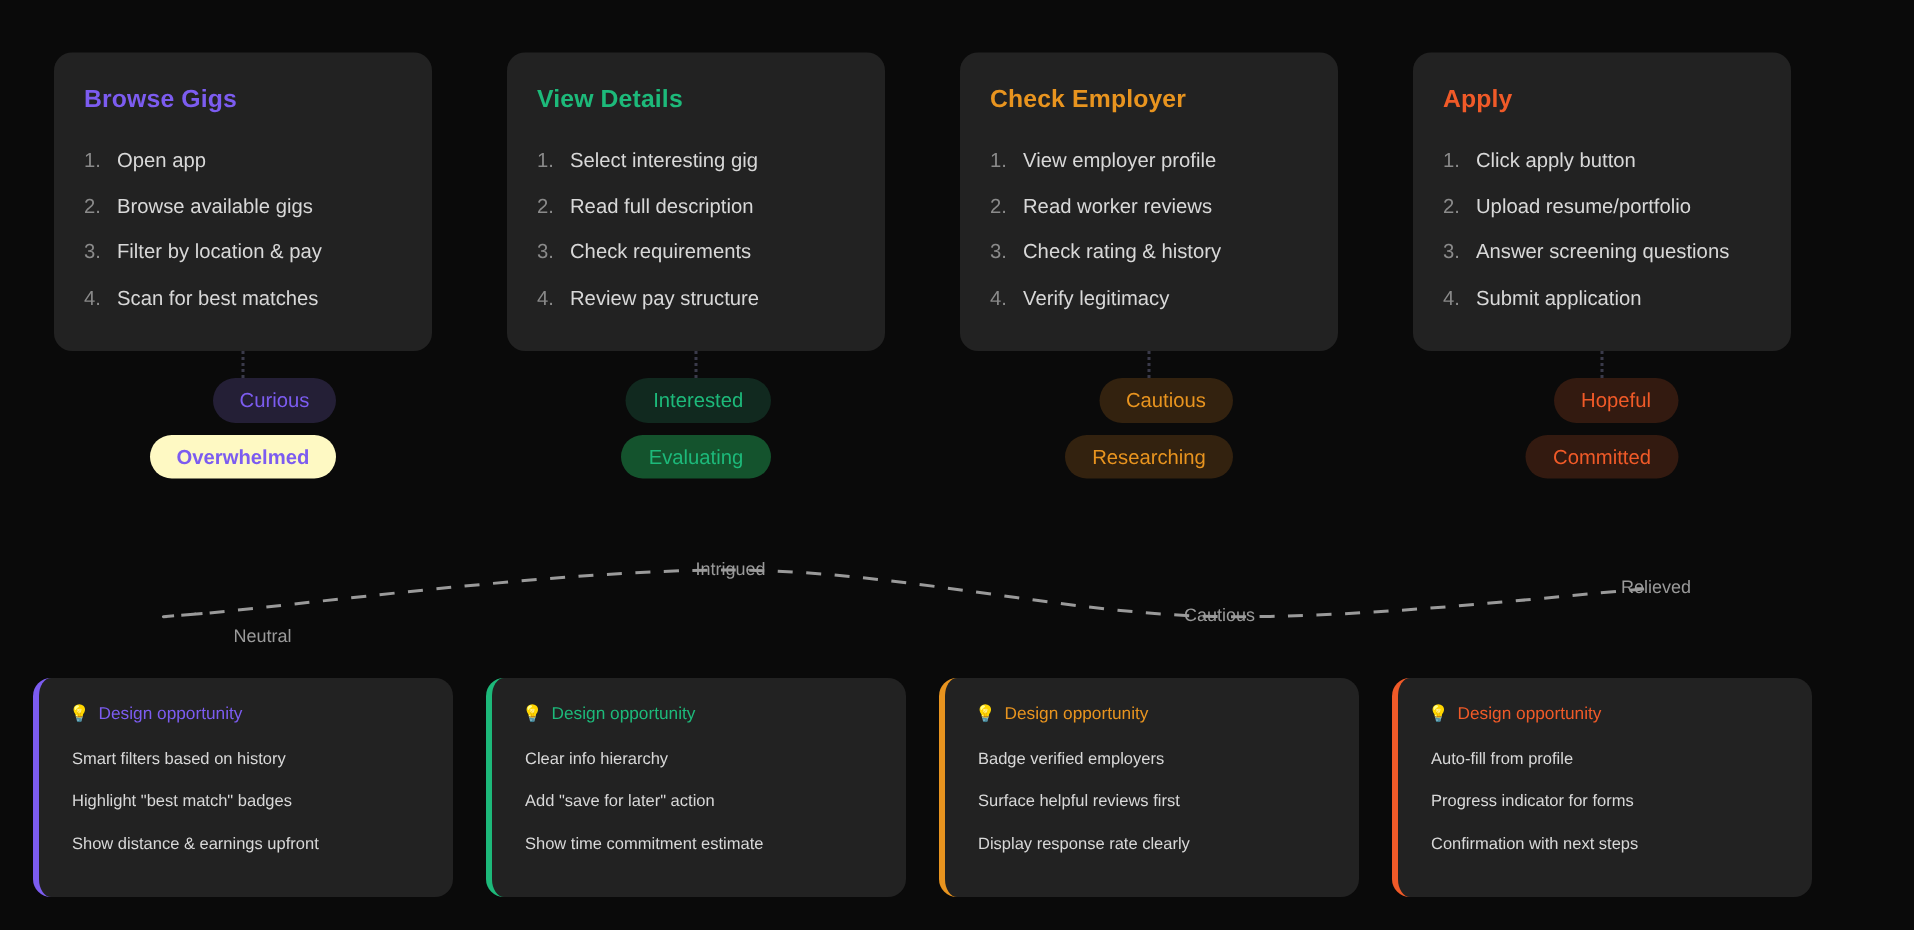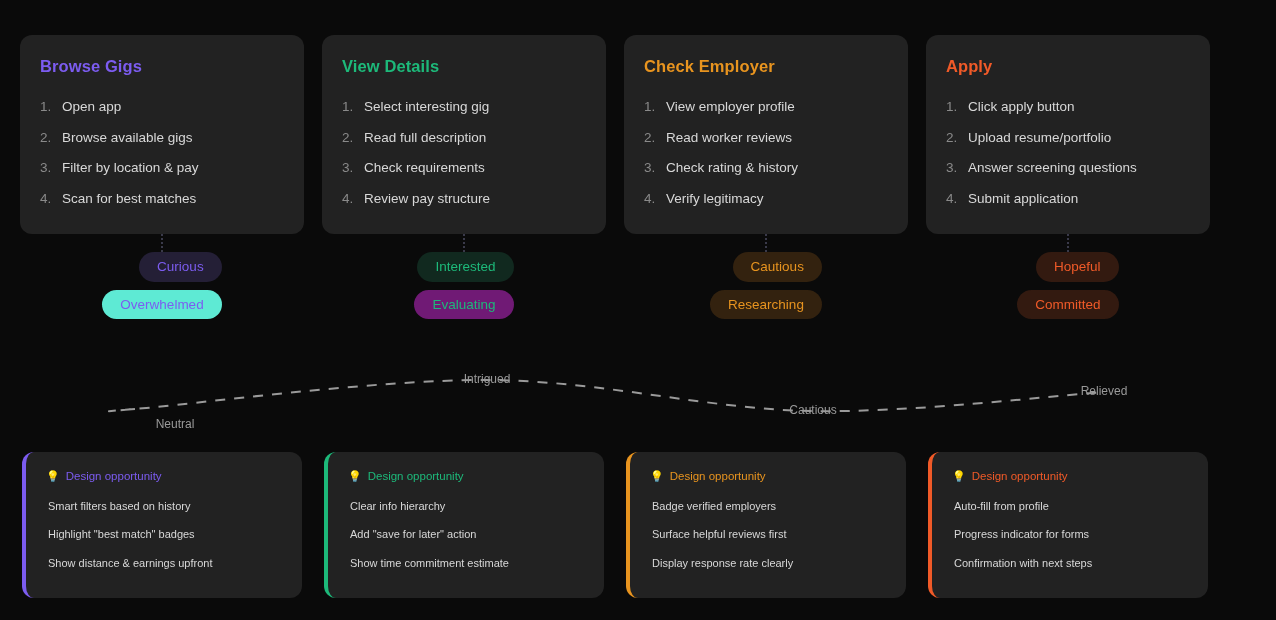--- a/index.html
+++ b/index.html
@@ -26,21 +26,21 @@
     display: flex;
     gap: 22px;
   }
   .stage-col {
     width: 280px;
     display: flex;
     flex-direction: column;
     align-items: center;
   }
   .stage-card {
-    width: 284px;
+    width: 252px;
     background: #222222;
     border-radius: 12px;
     padding: 22px 20px 20px 20px;
     min-height: 199px;
   }
   .stage-title {
     font-size: 16.5px;
     font-weight: bold;
     letter-spacing: 0.1px;
     margin-bottom: 22px;
@@ -161,21 +161,21 @@
           <span class="step-text">Filter by location &amp; pay</span>
         </div>
         <div class="step">
           <span class="step-num">4.</span>
           <span class="step-text">Scan for best matches</span>
         </div>
       </div>
       <div class="connector"></div>
       <div class="pills">
         <div class="pill" style="color: rgb(124, 92, 240); background: rgb(36, 31, 54);">Curious</div>
-        <div class="pill" style="color: rgb(124, 92, 240); background: #5eead4;">Overwhelmed</div>
+        <div class="pill" style="color: rgb(124, 92, 240); background: #fef9c3; font-weight: bold;">Overwhelmed</div>
       </div>
     </div>
 
     <div class="stage-col">
       <div class="stage-card">
         <div class="stage-title" style="color: rgb(29, 185, 122);">View Details</div>
         <div class="step">
           <span class="step-num">1.</span>
           <span class="step-text">Select interesting gig</span>
         </div>
@@ -188,21 +188,21 @@
           <span class="step-text">Check requirements</span>
         </div>
         <div class="step">
           <span class="step-num">4.</span>
           <span class="step-text">Review pay structure</span>
         </div>
       </div>
       <div class="connector"></div>
       <div class="pills">
         <div class="pill" style="color: rgb(29, 185, 122); background: rgb(17, 41, 31);">Interested</div>
-        <div class="pill" style="color: rgb(29, 185, 122); background: #701a75;">Evaluating</div>
+        <div class="pill" style="color: rgb(29, 185, 122); background: #14532d;">Evaluating</div>
       </div>
     </div>
 
     <div class="stage-col">
       <div class="stage-card">
         <div class="stage-title" style="color: rgb(232, 148, 31);">Check Employer</div>
         <div class="step">
           <span class="step-num">1.</span>
           <span class="step-text">View employer profile</span>
         </div>

